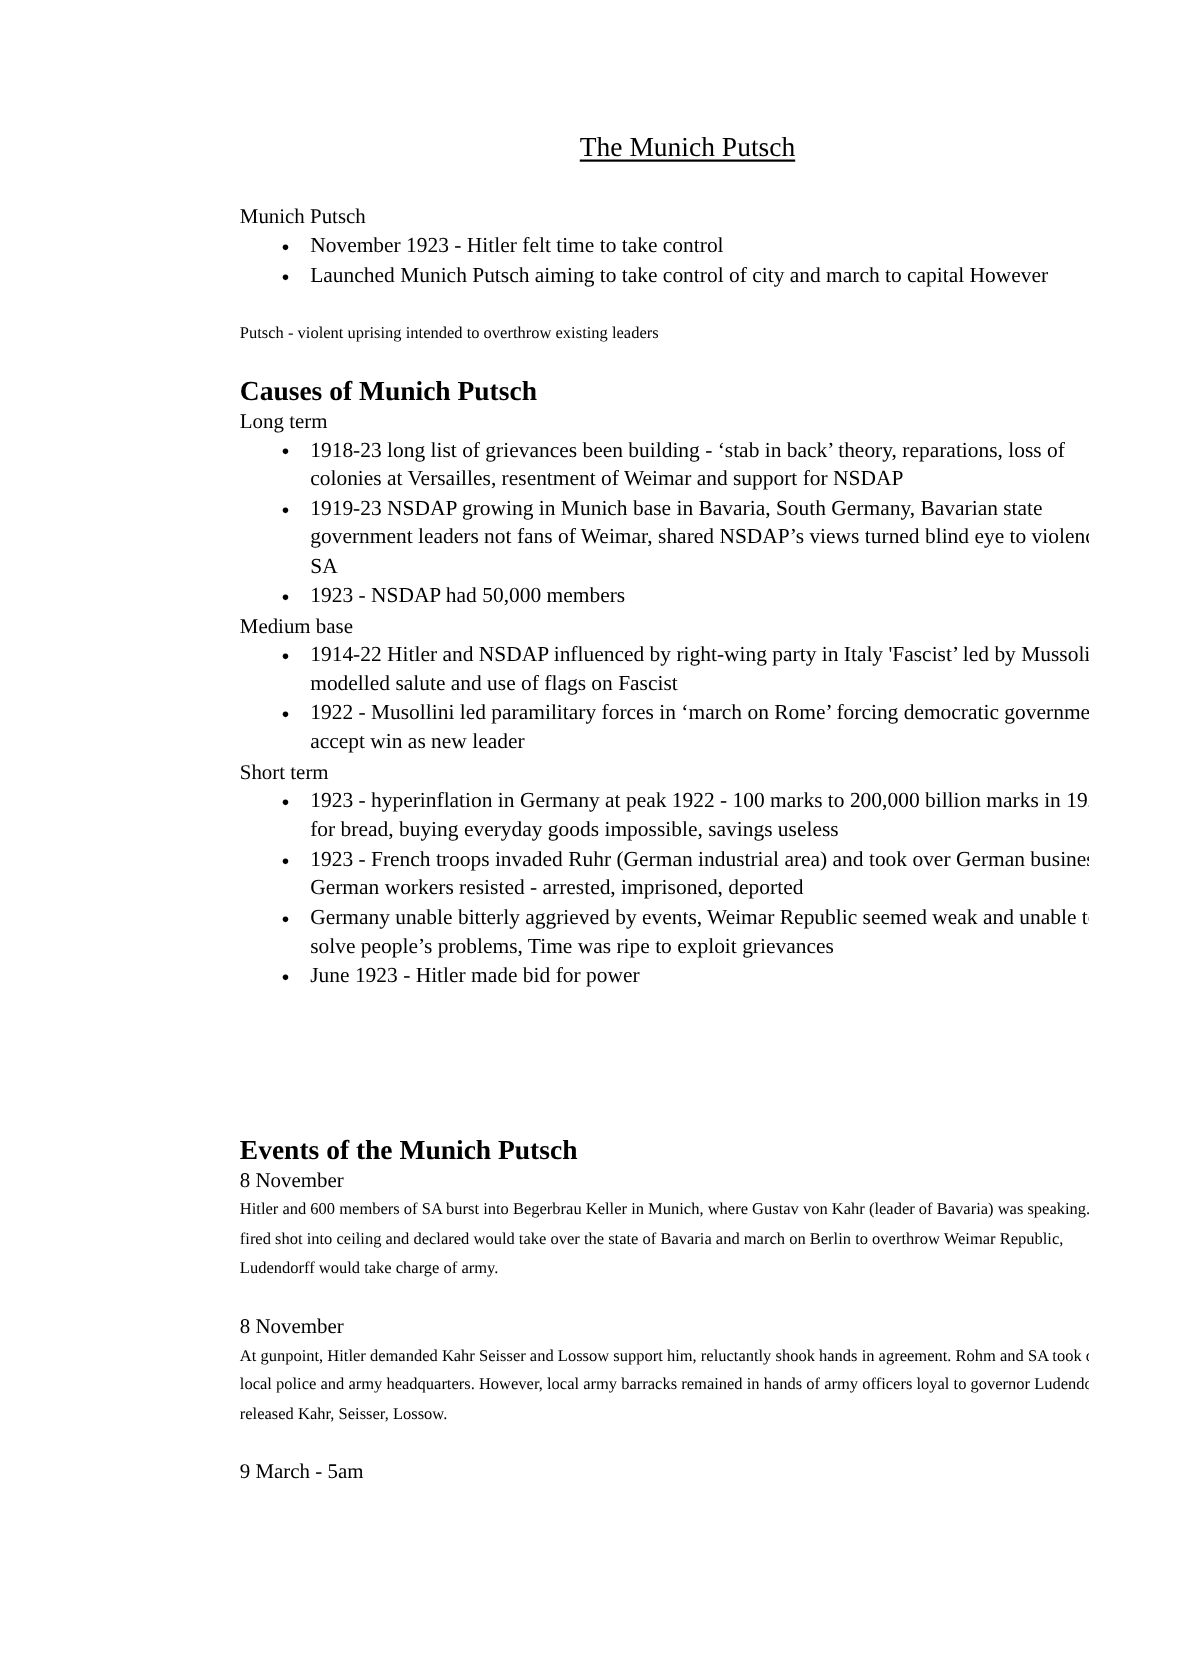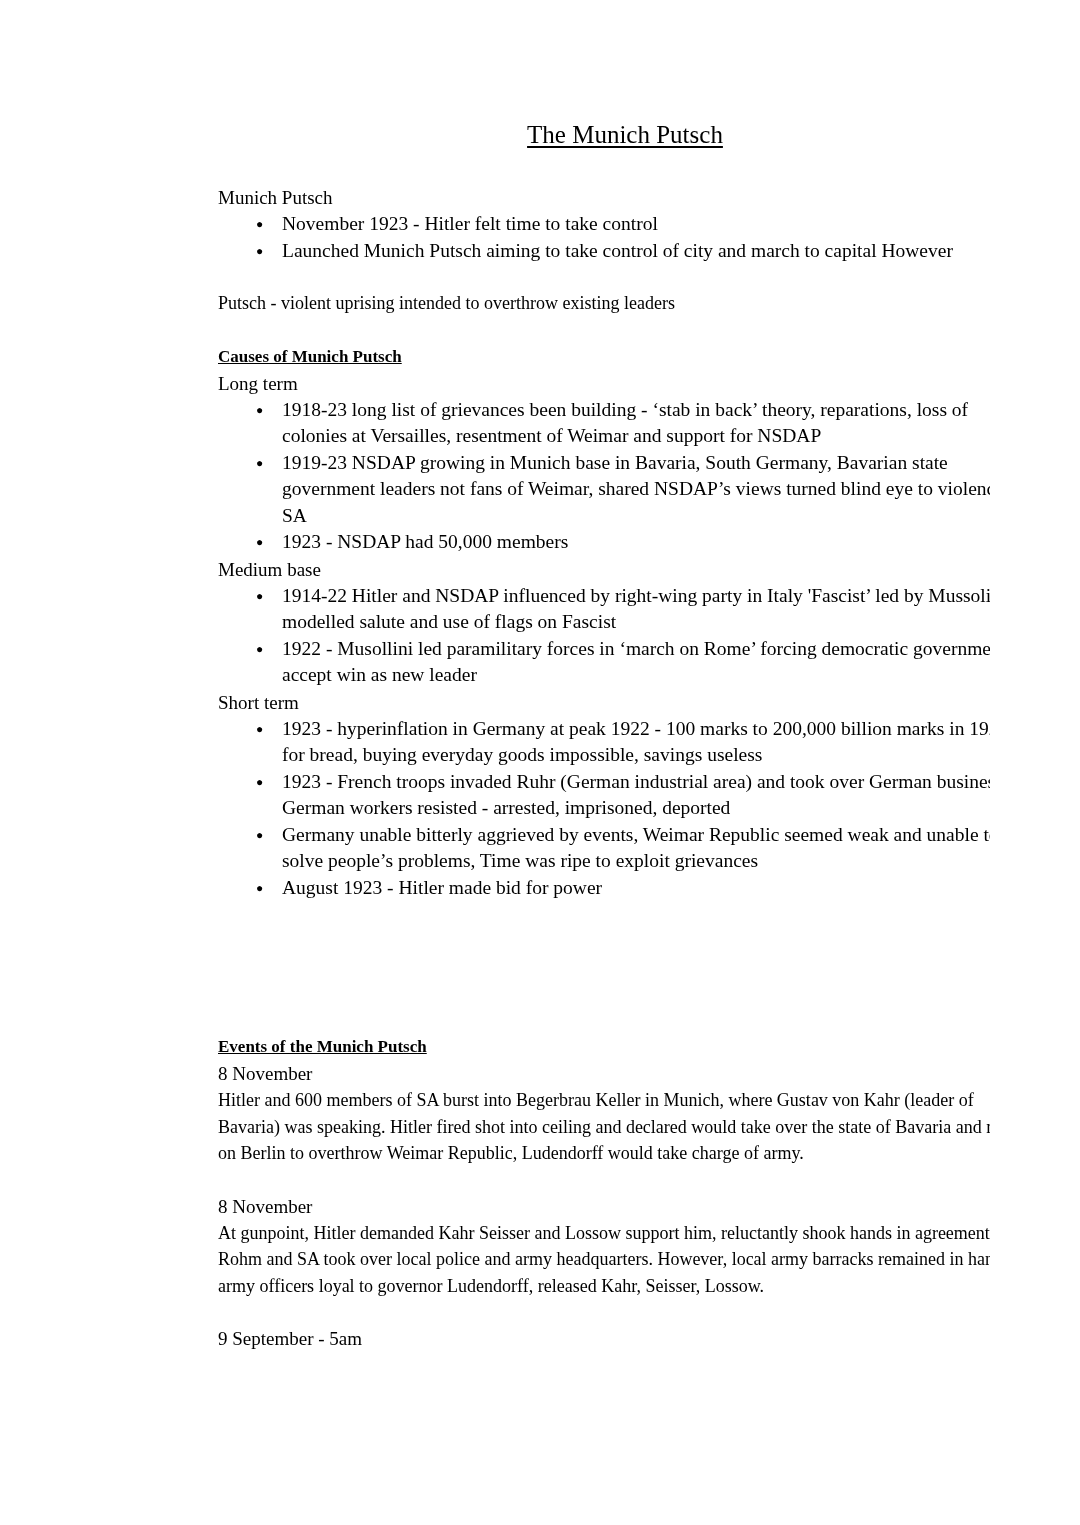--- a/index.html
+++ b/index.html
@@ -34,36 +34,35 @@
     font-weight: normal;
     margin: 0 0 32px 0;
   }
   .doc-title span {
     text-decoration: underline;
     text-underline-offset: 3px;
   }
 
   
   .h-major {
-    font-size: 17px;
+    font-size: 25px;
     line-height: 27px;
     font-weight: bold;
     margin: 0;
-    text-decoration: underline;
   }
   .h-minor {
     font-size: 19px;
     line-height: 27px;
     font-weight: normal;
     margin: 0;
   }
 
   
   .para {
-    font-size: 18px;
+    font-size: 15px;
     line-height: 26.5px;
     margin: 0;
   }
 
   
   ul.bullets {
     list-style: none;
     margin: 0;
     padding: 0;
   }
@@ -118,36 +117,36 @@
     <ul class="bullets">
       <li>1914-22 Hitler and NSDAP influenced by right-wing party in Italy 'Fascist’ led by Mussolini modelled salute and use of flags on Fascist</li>
       <li>1922 - Musollini led paramilitary forces in ‘march on Rome’ forcing democratic government to accept win as new leader</li>
     </ul>
 
     <h3 class="h-minor">Short term</h3>
     <ul class="bullets">
       <li>1923 - hyperinflation in Germany at peak 1922 - 100 marks to 200,000 billion marks in 1923 for bread, buying everyday goods impossible, savings useless</li>
       <li>1923 - French troops invaded Ruhr (German industrial area) and took over German businesses, German workers resisted - arrested, imprisoned, deported</li>
       <li>Germany unable bitterly aggrieved by events, Weimar Republic seemed weak and unable to solve people’s problems, Time was ripe to exploit grievances</li>
-      <li>August 1923 - Hitler made bid for power</li>
+      <li>June 1923 - Hitler made bid for power</li>
     </ul>
 
     <div class="gap-md"></div>
 
 
     <div class="gap-xl"></div>
 
     <h2 class="h-major">Events of the Munich Putsch</h2>
 
     <h3 class="h-minor">8 November</h3>
     <p class="para">Hitler and 600 members of SA burst into Begerbrau Keller in Munich, where Gustav von Kahr (leader of Bavaria) was speaking. Hitler fired shot into ceiling and declared would take over the state of Bavaria and march on Berlin to overthrow Weimar Republic, Ludendorff would take charge of army.</p>
 
     <div class="gap-md"></div>
 
     <h3 class="h-minor">8 November</h3>
     <p class="para">At gunpoint, Hitler demanded Kahr Seisser and Lossow support him, reluctantly shook hands in agreement. Rohm and SA took over local police and army headquarters. However, local army barracks remained in hands of army officers loyal to governor Ludendorff, released Kahr, Seisser, Lossow.</p>
 
     <div class="gap-md"></div>
 
-    <h3 class="h-minor">9 September - 5am</h3>
+    <h3 class="h-minor">9 March - 5am</h3>
 
   </div>
 </div>
 
 </body></html>

